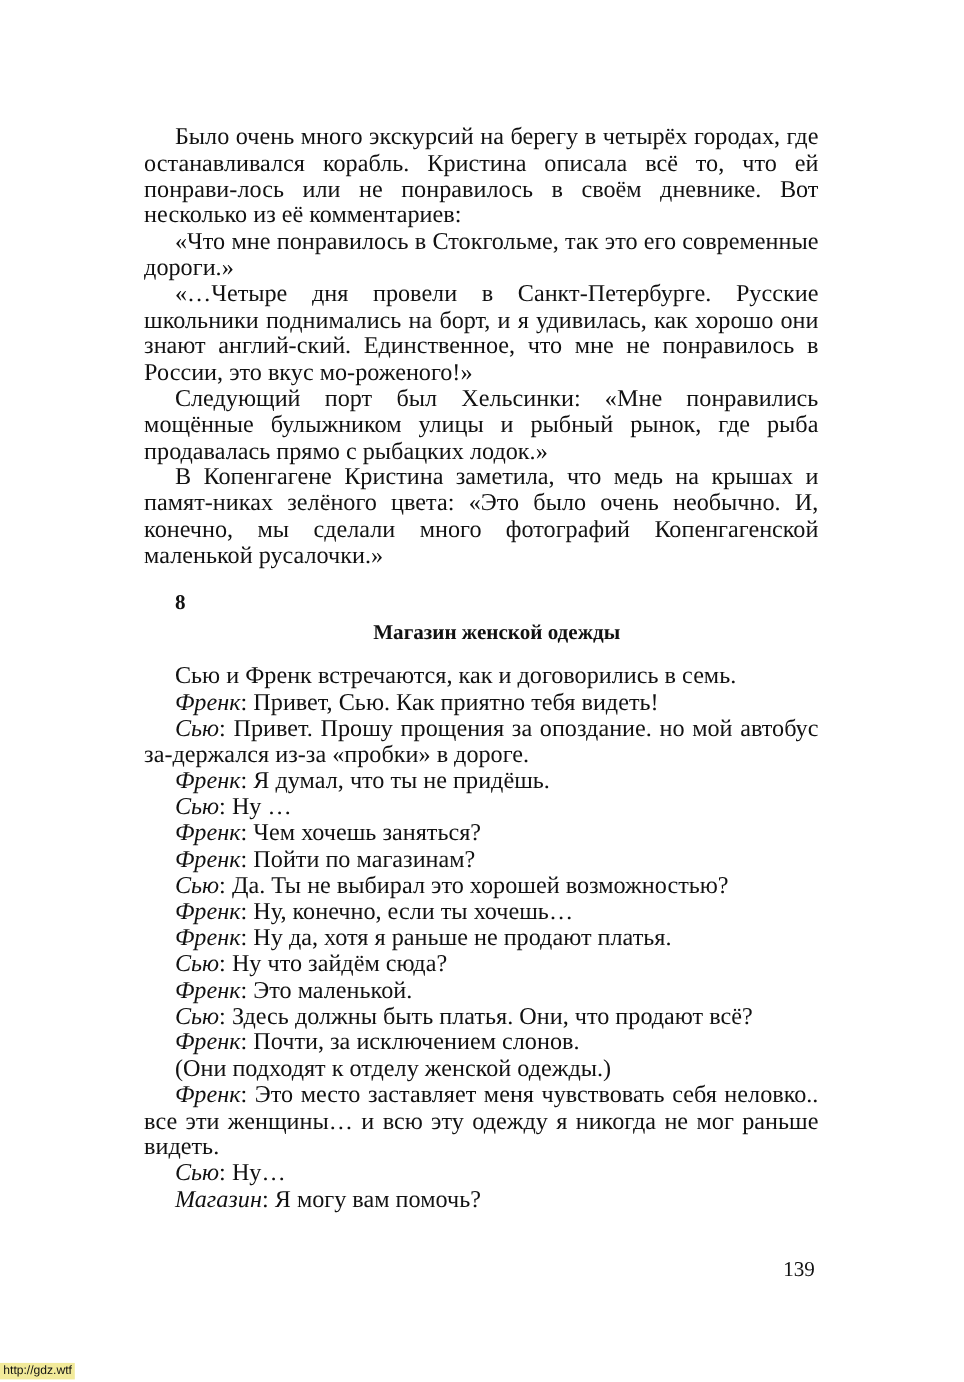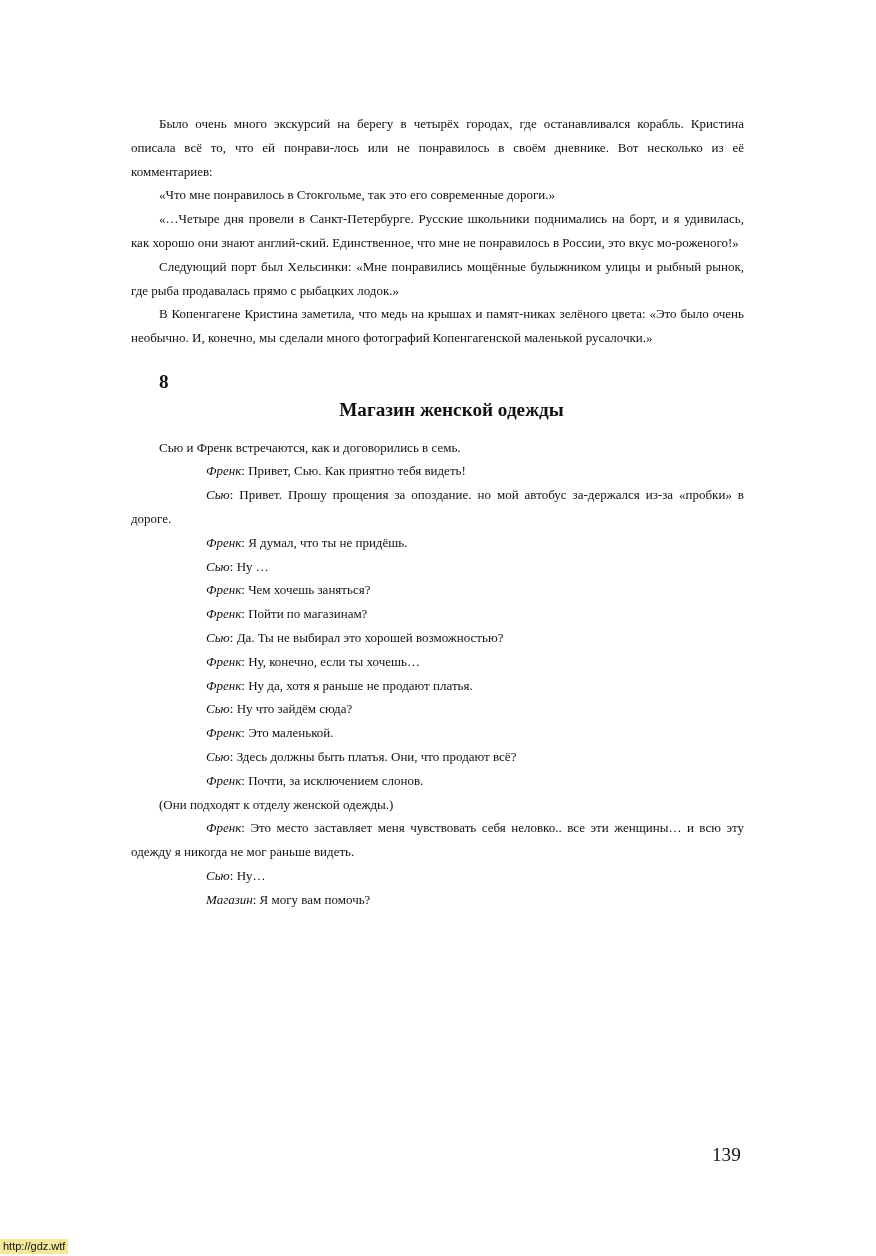--- a/index.html
+++ b/index.html
@@ -15,21 +15,21 @@
       font-family: "Liberation Serif", "DejaVu Serif", serif;
       color: #111111;
     }
     .page {
       position: absolute;
       left: 131px;
       top: 112px;
       width: 613px;
     }
     .p {
-      font-size: 13px;
+      font-size: 22px;
       line-height: 23.8px;
       text-align: justify;
       text-indent: 28px;
       margin: 0;
       hyphens: manual;
     }
     .section-num {
       font-weight: bold;
       font-size: 19.2px;
       line-height: 23.8px;
@@ -38,21 +38,21 @@
     }
     .section-title {
       font-weight: bold;
       font-size: 19.2px;
       line-height: 23.8px;
       text-align: center;
       margin: 4px 0 0 0;
       padding-left: 28px;
     }
     .dialog { margin-top: 14px; }
-    .speaker { font-style: italic; margin-left: 47px; }
+    .speaker { font-style: italic; }
     .page-number {
       position: absolute;
       left: 712px;
       top: 1143px;
       font-size: 19.2px;
       line-height: 24px;
     }
     .watermark {
       position: absolute;
       left: 0;

